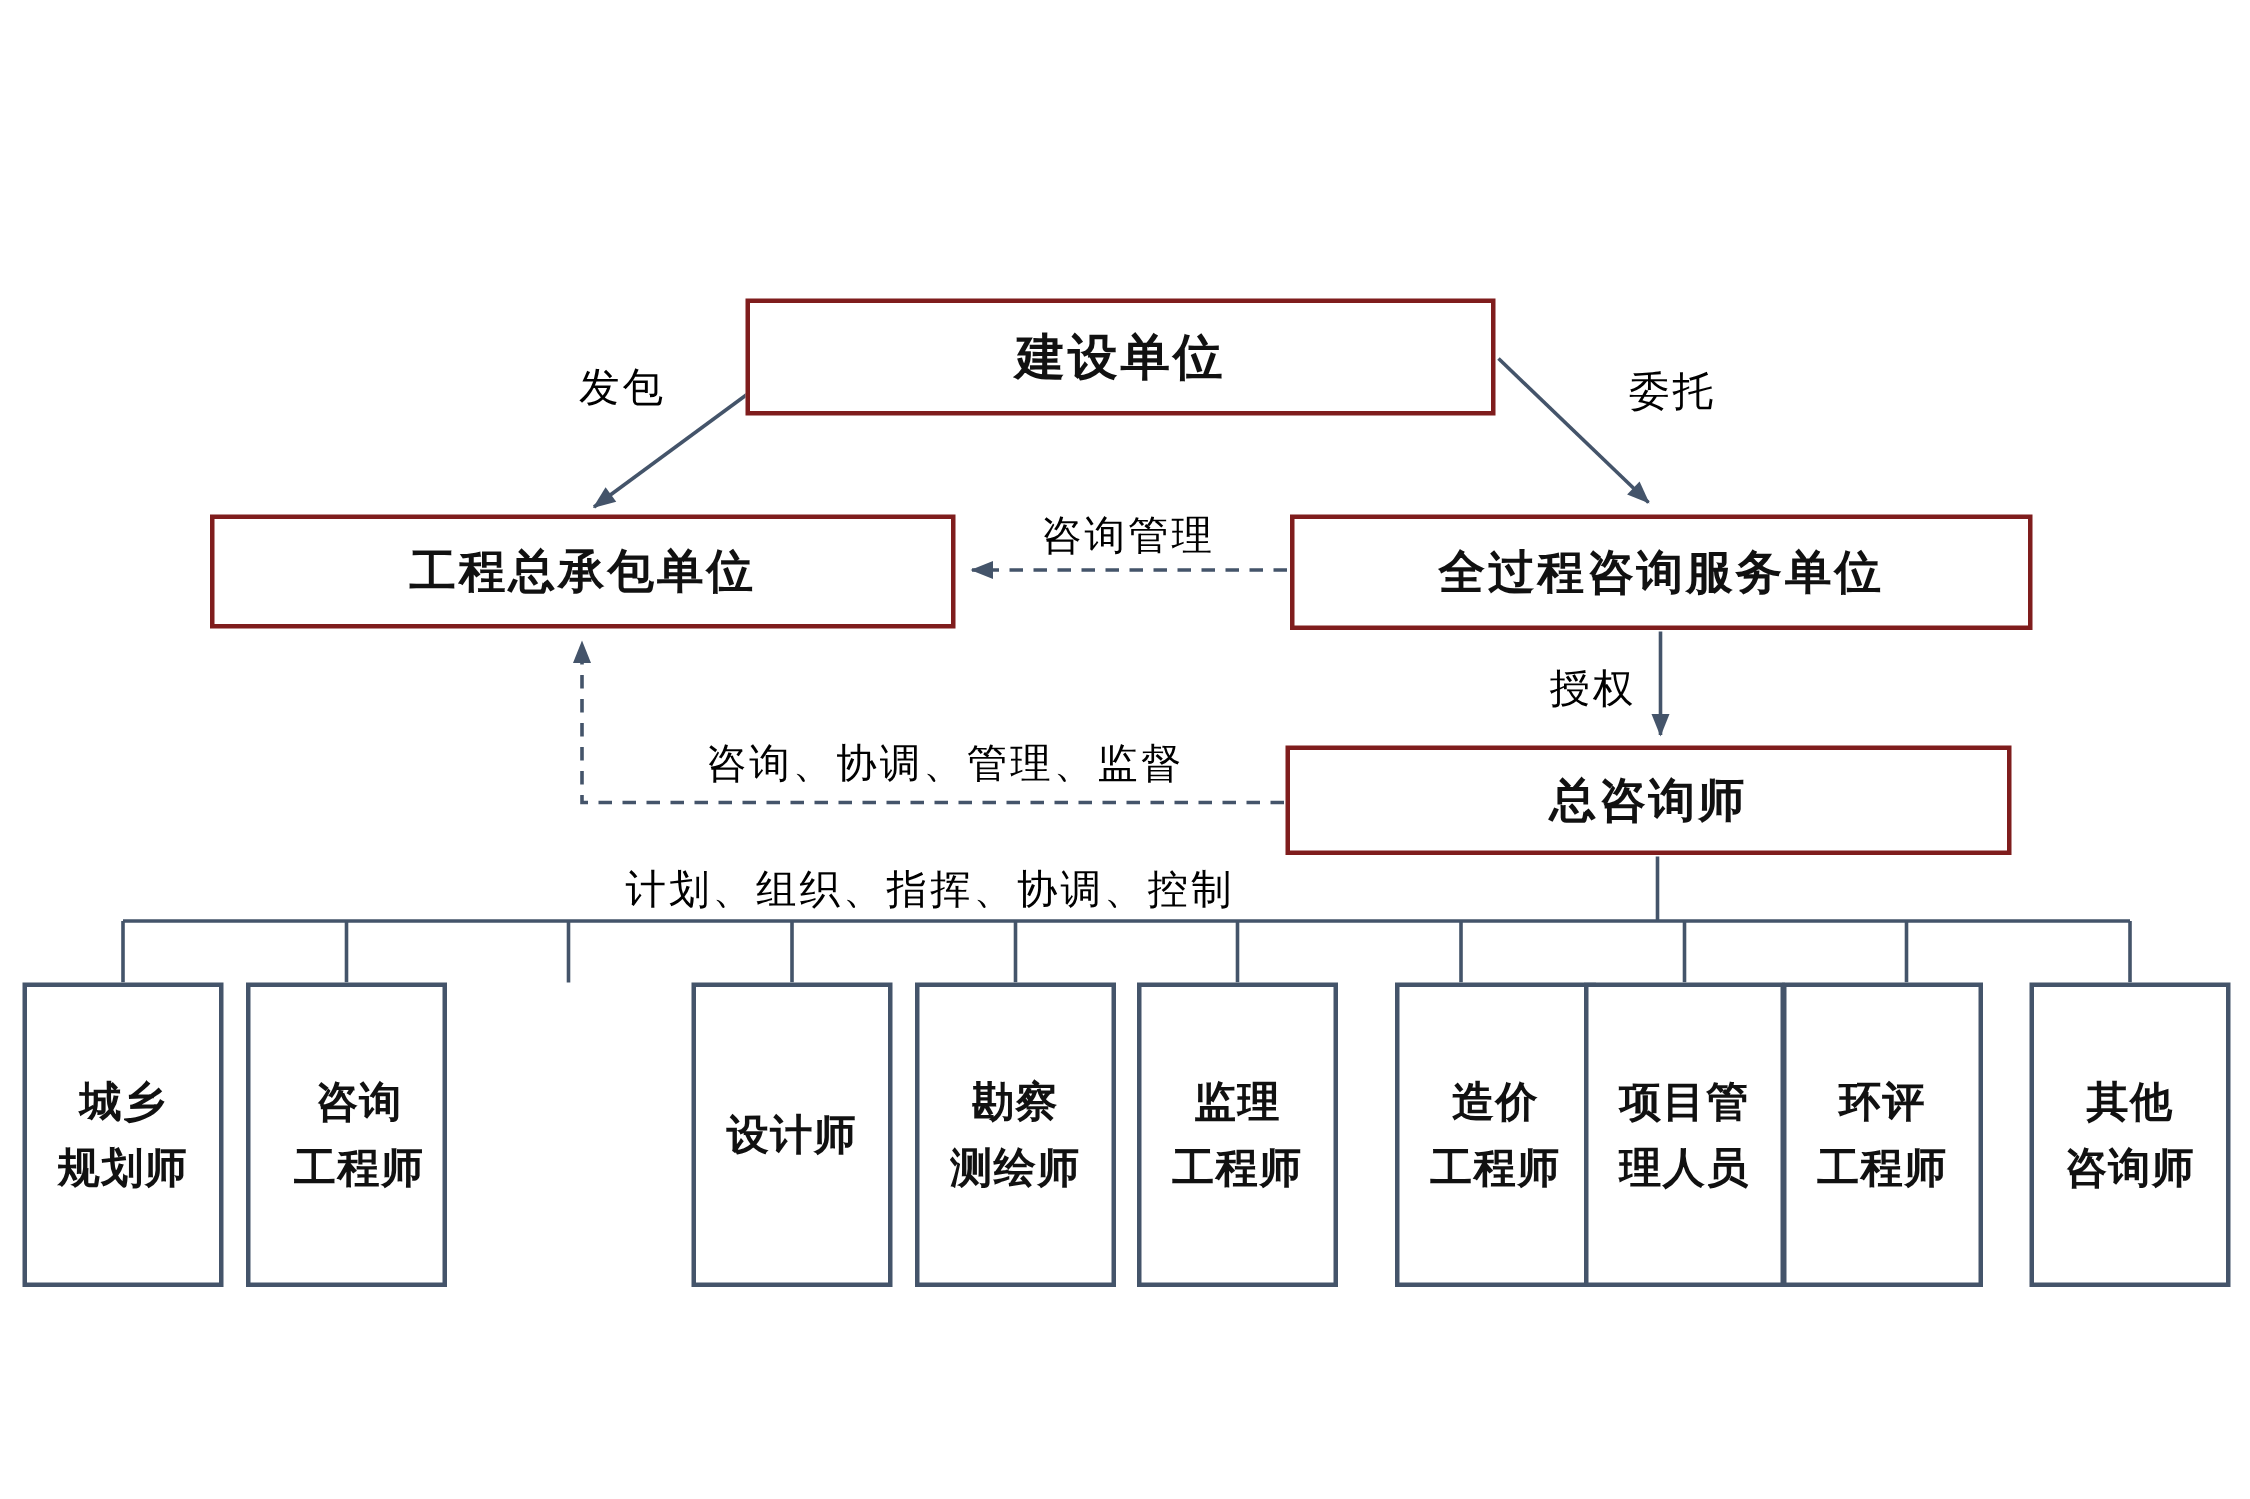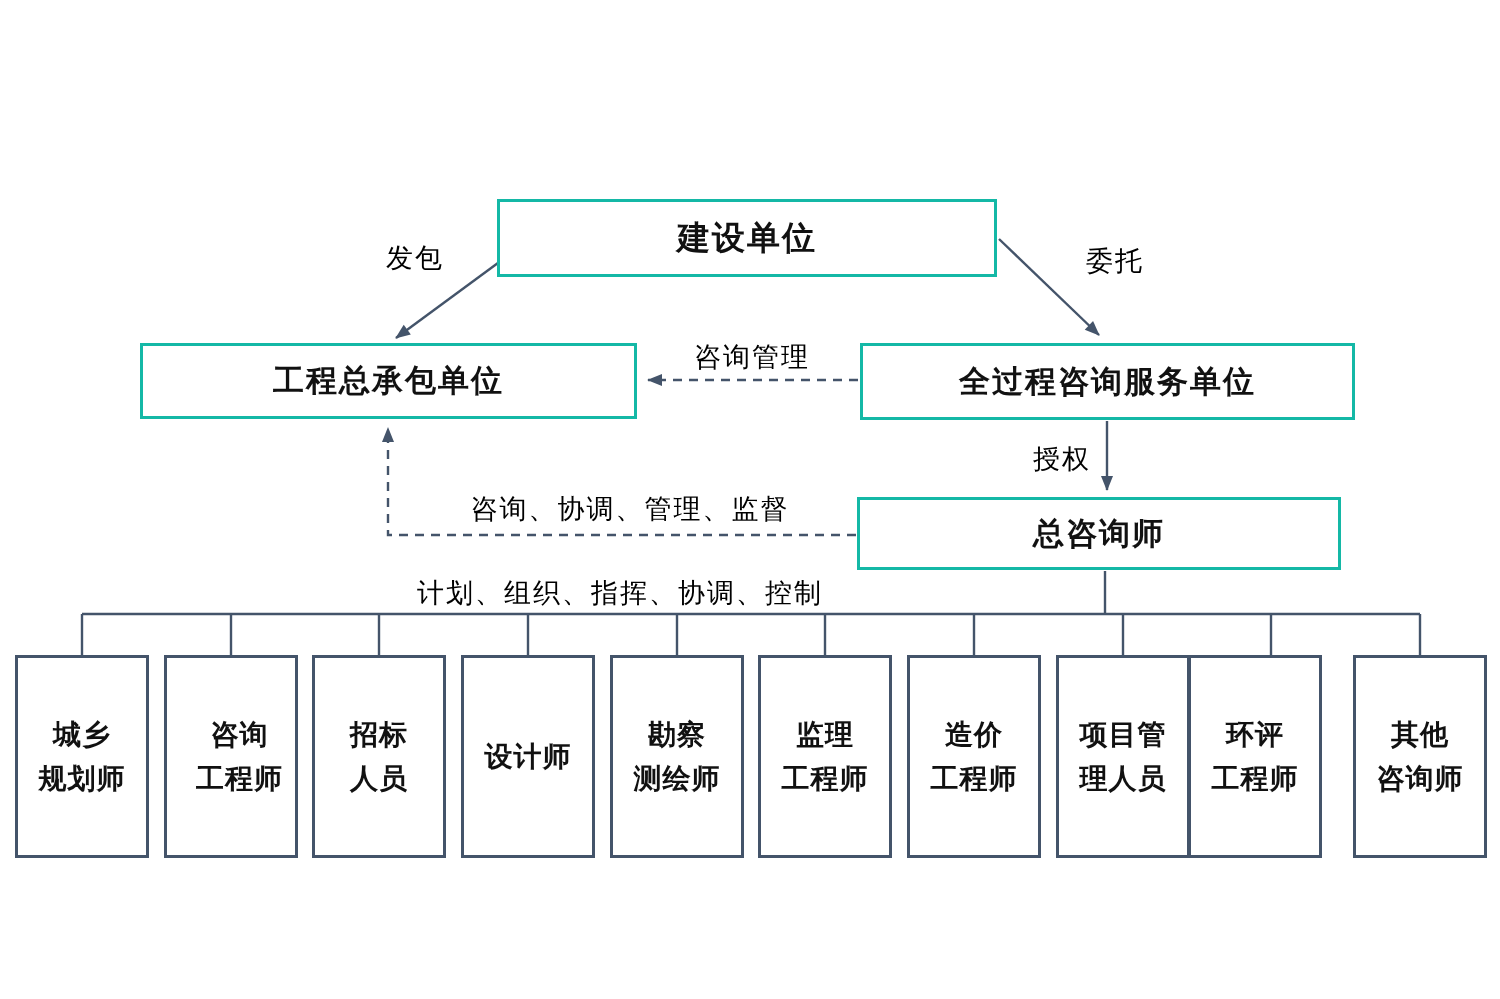--- a/index.html
+++ b/index.html
@@ -19,21 +19,21 @@
     position: absolute;
     left: 0; top: 0;
     width: 1500px;
     height: 999px;
     pointer-events: none;
   }
   .node {
     position: absolute;
     box-sizing: border-box;
     background: #ffffff;
-    border: 3px solid #14b8a6;
+    border: 3px solid #7f1d1d;
     display: flex;
     align-items: center;
     justify-content: center;
     text-align: center;
     color: #111111;
     font-weight: 700;
     font-size: 31px;
     letter-spacing: 2px;
     line-height: 1.4;
   }
@@ -123,32 +123,30 @@
   <div class="edge-label" style="left:630px; top:491px;">咨询、协调、管理、监督</div>
 
   <div class="edge-label" style="left:620px; top:575px;">计划、组织、指挥、协调、控制</div>
 
   <div class="spec-box" style="left:15px;">城乡
 规划师</div>
 
   <div class="spec-box" style="left:164px;padding-left:17px;">咨询
 工程师</div>
 
-  <div class="spec-box" style="left:312px;">招标
-人员</div>
 
   <div class="spec-box" style="left:461px;">设计师</div>
 
   <div class="spec-box" style="left:610px;">勘察
 测绘师</div>
 
   <div class="spec-box" style="left:758px;">监理
 工程师</div>
 
-  <div class="spec-box" style="left:907px;">造价
+  <div class="spec-box" style="left:930px;">造价
 工程师</div>
 
   <div class="spec-box" style="left:1056px;">项目管
 理人员</div>
 
   <div class="spec-box" style="left:1188px;">环评
 工程师</div>
 
   <div class="spec-box" style="left:1353px;text-align:center;">其他
 咨询师</div>

